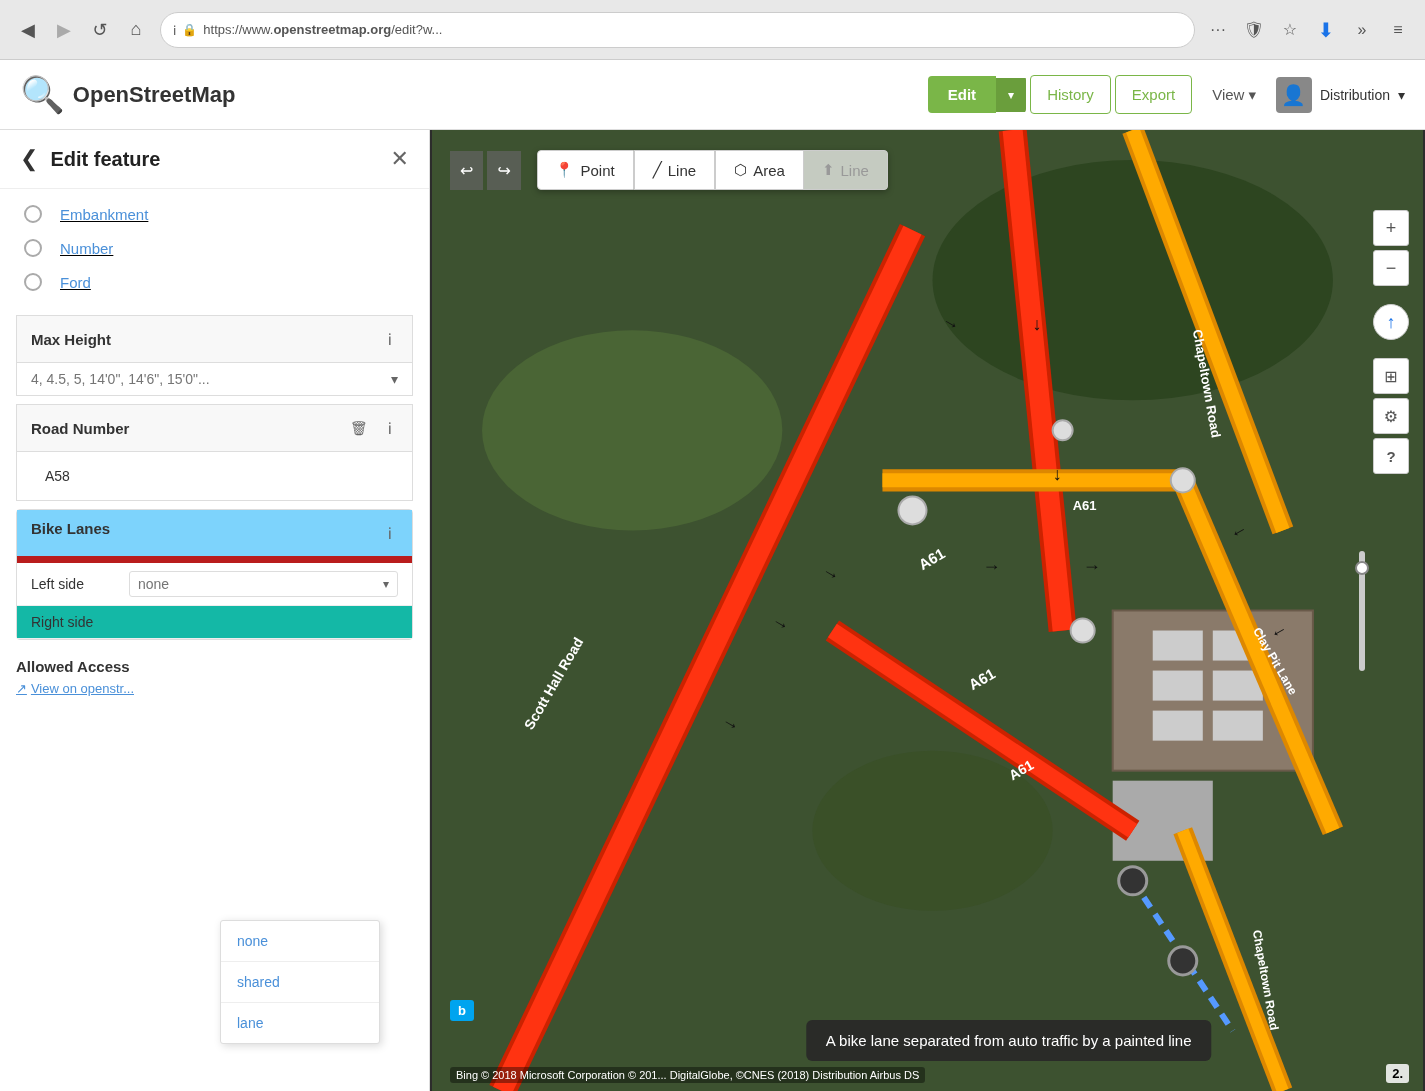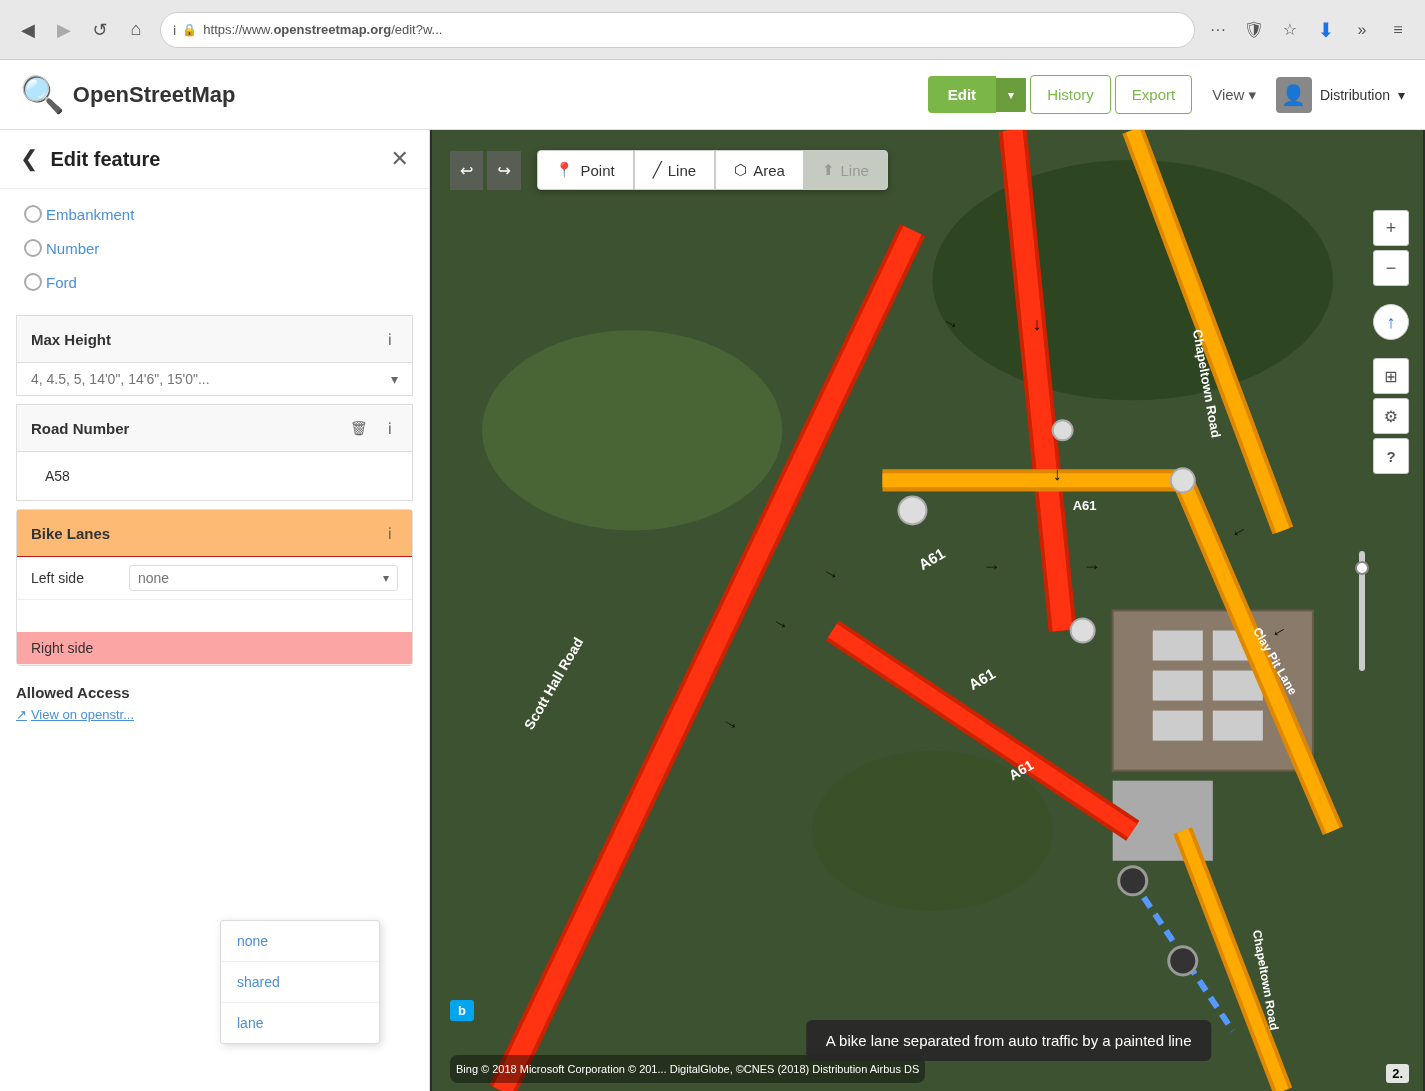--- a/index.html
+++ b/index.html
@@ -152,23 +152,24 @@
     }
     .edit-feature-title {
       font-size: 20px;
       font-weight: bold;
       color: #222;
     }
 
     
     .radio-options { padding: 8px 20px; }
     .radio-item {
-      display: flex; align-items: center; gap: 4px;
+      display: flex; align-items: center; gap: 18px;
       padding: 8px 4px;
       cursor: pointer;
+      text-decoration: underline;
     }
     .radio-circle {
       width: 18px; height: 18px;
       border-radius: 50%;
       border: 2px solid #aaa;
       background: white;
       flex-shrink: 0;
     }
     .radio-label { color: #4a90d9; font-size: 15px; }
 
@@ -216,24 +217,24 @@
       padding: 8px 14px;
     }
 
     
     .bike-lanes-section {
       margin: 8px 16px;
       border: 1px solid #ddd;
       border-radius: 4px;
     }
     .bike-lanes-header {
-      display: flex; align-items: center;
+      display: flex; align-items: flex-start;
       padding: 10px 14px;
-      background: #fdba74;
-      border-bottom: 1px solid #b91c1c;
+      background: #7dd3fc;
+      border-bottom: 7px solid #b91c1c;
     }
     .bike-lanes-rows { }
     .bike-lane-row {
       display: flex; align-items: center;
       padding: 8px 14px;
       border-bottom: 1px solid #eee;
       gap: 8px;
     }
     .bike-lane-label { font-size: 14px; color: #333; width: 90px; flex-shrink: 0; }
     .bike-lane-input-wrap {
@@ -355,22 +356,22 @@
     }
 
     
     .map-attribution {
       position: absolute;
       bottom: 8px;
       left: 20px;
       font-size: 11px;
       color: white;
       background: rgba(0,0,0,0.4);
-      padding: 8px 6px;
-      border-radius: 8px;
+      padding: 2px 6px;
+      border-radius: 3px;
     }
     .slider-track {
       width: 6px;
       height: 120px;
       background: #ccc;
       border-radius: 3px;
       position: relative;
     }
     .slider-thumb {
       width: 14px; height: 14px;
@@ -409,22 +410,21 @@
       width: 36px; height: 36px;
       background: white;
       border: 1px solid #ccc;
       border-radius: 50%;
       display: flex; align-items: center; justify-content: center;
       font-size: 18px; color: #1a73e8;
       cursor: pointer;
     }
 
     .right-side-row {
-      background: #fca5a5;
-      margin-top: 32px;
+      background: #14b8a6;
     }
   </style>
 </head>
 <body>
 
 <div class="browser-chrome">
   <div class="nav-buttons">
     <button class="nav-btn">◀</button>
     <button class="nav-btn disabled">▶</button>
     <button class="nav-btn">↺</button>

